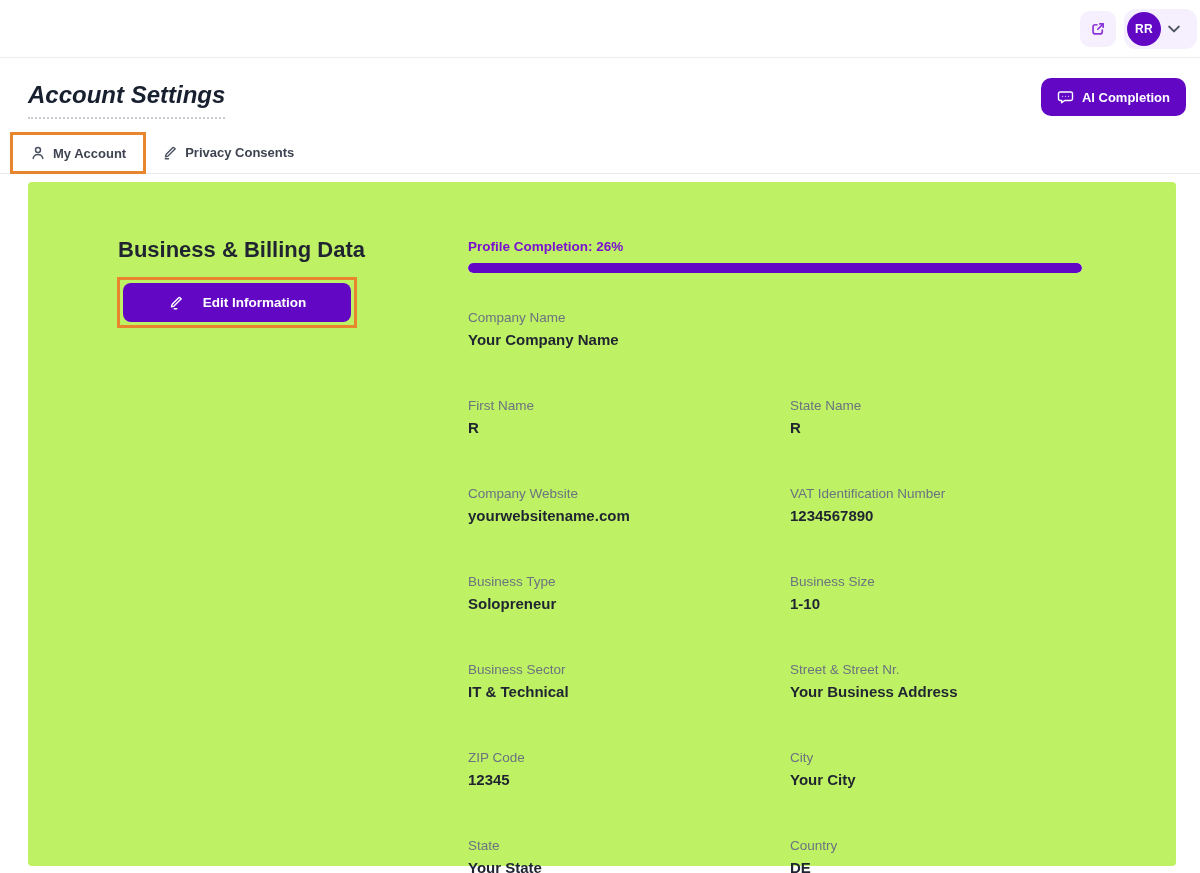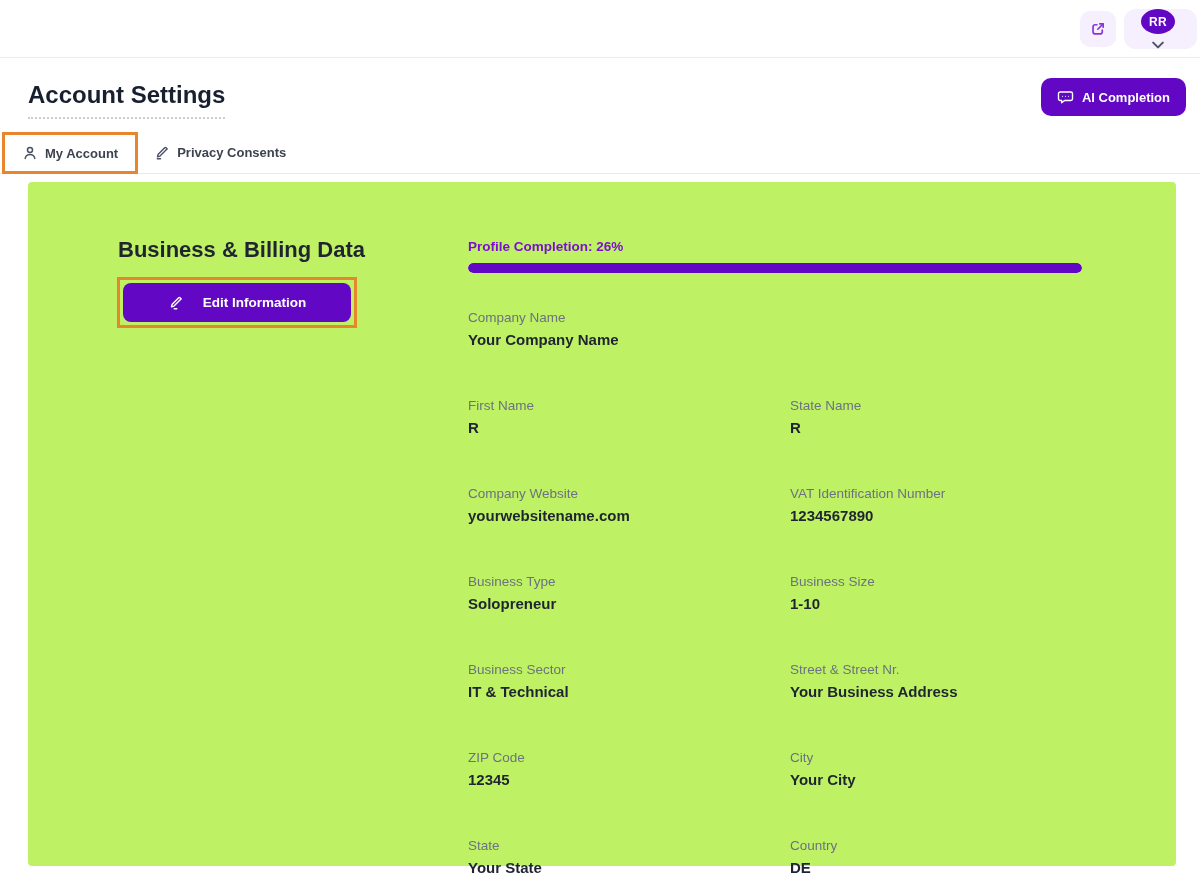--- a/index.html
+++ b/index.html
@@ -32,21 +32,20 @@
   .avatar-pill {
     position: absolute;
     top: 9px; right: 3px;
     height: 40px; width: 73px;
     background: #f6effd;
     border-radius: 12px;
     display: flex; align-items: center;
     padding: 0 8px 0 3px;
     gap: 7px;
     cursor: pointer;
-    flex-direction: column;
   }
   .avatar-circle {
     width: 34px; height: 34px;
     border-radius: 50%;
     background: #6208c5;
     color: #ffffff;
     font-size: 12px; font-weight: 700;
     display: flex; align-items: center; justify-content: center;
     letter-spacing: .3px;
   }
@@ -58,20 +57,21 @@
     align-items: flex-start;
     padding: 22px 14px 0 28px;
   }
   .page-title {
     font-size: 24px;
     font-weight: 700;
     color: #18202f;
     line-height: 30px;
     padding-bottom: 7px;
     border-bottom: 2px dotted #c9cdd3;
+    font-style: italic;
   }
   .ai-btn {
     margin-top: -2px;
     background: #6208c5;
     color: #ffffff;
     border: none;
     border-radius: 10px;
     height: 38px;
     padding: 0 16px;
     font-family: inherit;
@@ -81,21 +81,21 @@
     cursor: pointer;
   }
 
   
   .tabs-row {
     margin-top: 13px;
     height: 42px;
     border-bottom: 1px solid #e9eaec;
     display: flex;
     align-items: stretch;
-    padding-left: 2px;
+    padding-left: 10px;
     position: relative;
   }
   .annotation-box {
     border: 3px solid #e8862d;
     display: flex;
     align-items: center;
     background: #ffffff;
     margin-bottom: -1px;
   }
   .tab {

